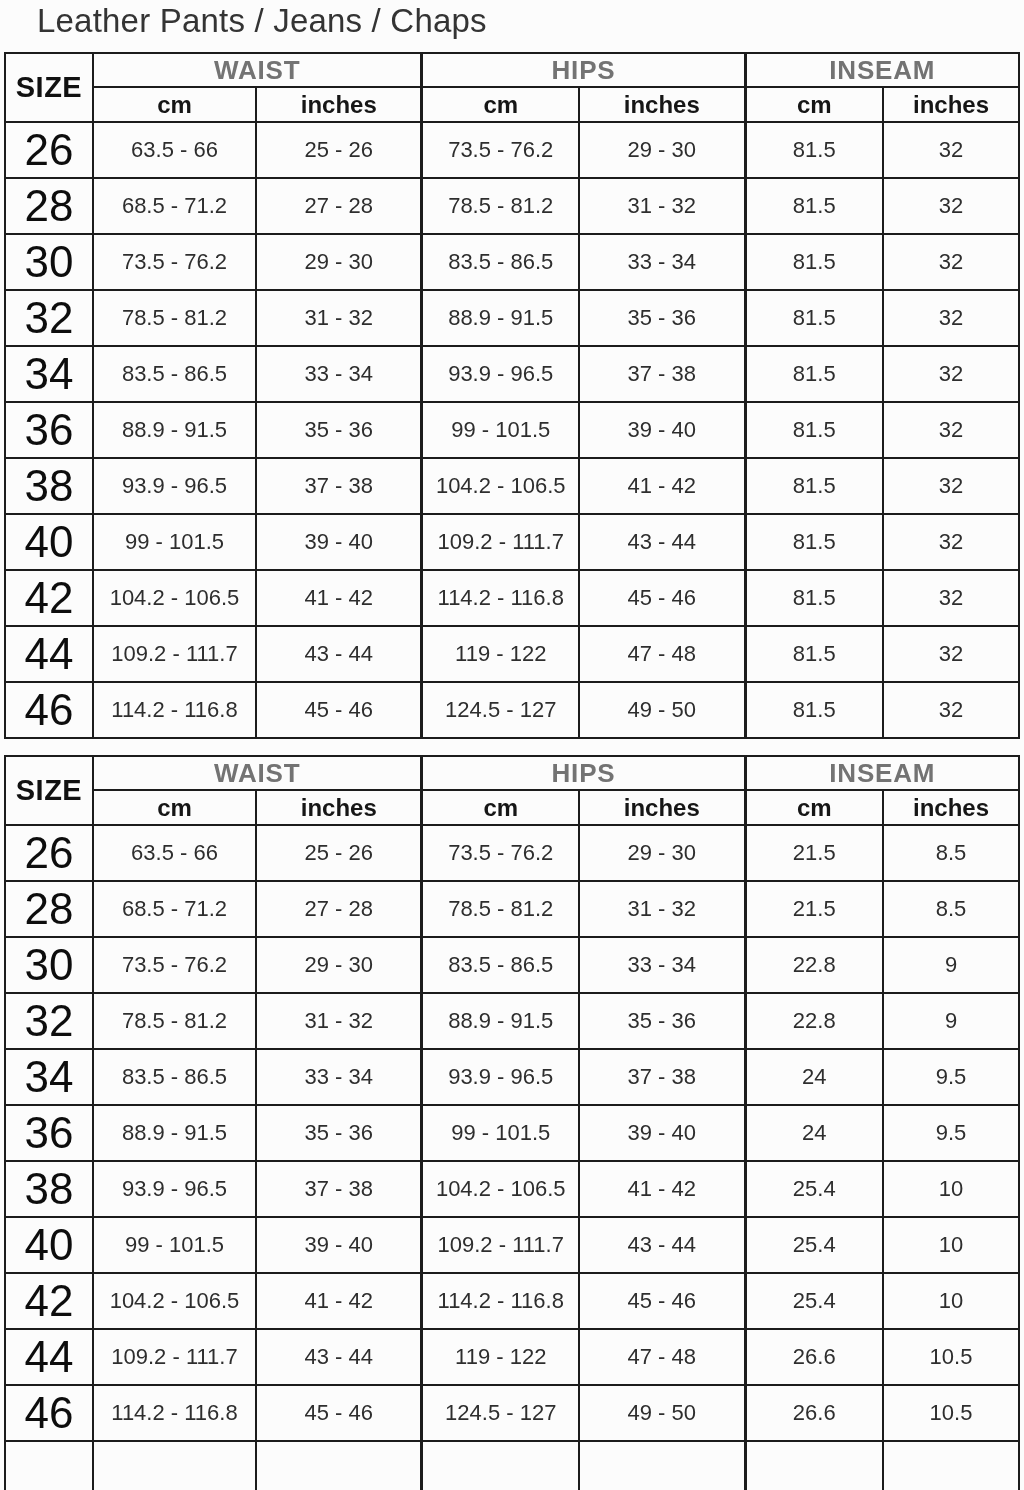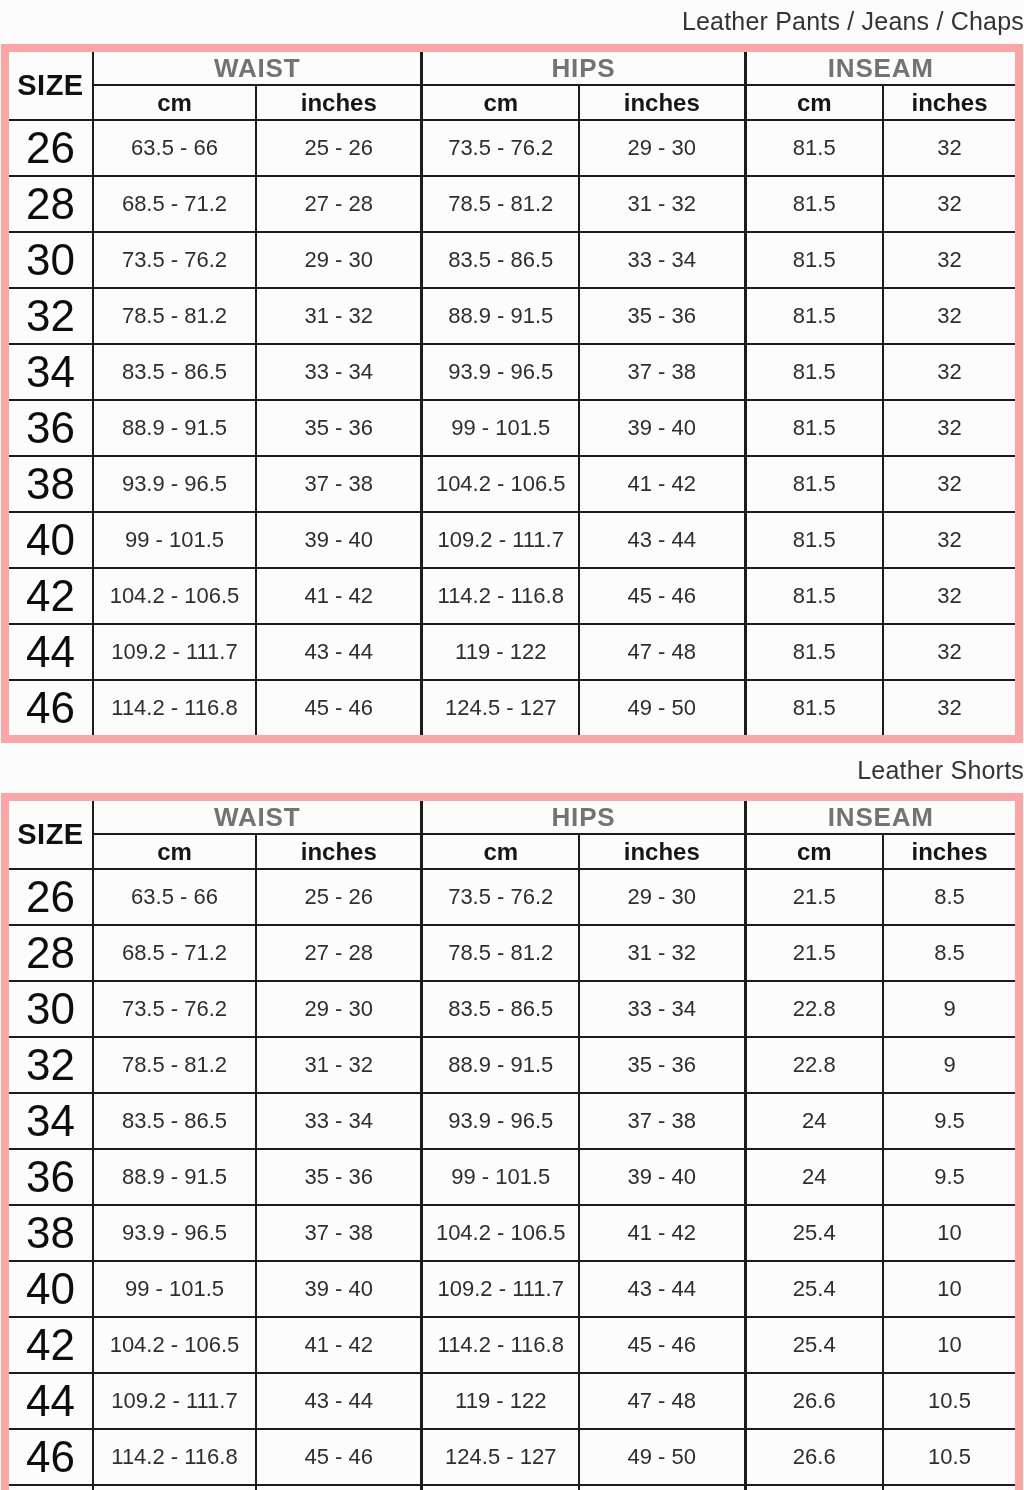--- a/index.html
+++ b/index.html
@@ -7,37 +7,36 @@
     padding: 0;
   }
   body {
     width: 1024px;
     height: 1490px;
     overflow: hidden;
     background: #fcfcfc;
     font-family: "Liberation Sans", sans-serif;
   }
   .chart-title {
-    font-size: 25px;
+    font-size: 33px;
     line-height: 30px;
     font-weight: 400;
     color: #343434;
     margin: 6px 0 8px 37px;
     letter-spacing: 0.2px;
-    text-align: right;
   }
   section + section .chart-title {
     margin-top: 12px;
   }
   table.size-table {
     border-collapse: collapse;
     table-layout: fixed;
     width: 1014px;
-    margin: 8px auto;
-    border: 8px solid #fca5a5;
+    margin: 16px auto;
+    border: 1px solid #fca5a5;
     background: transparent;
   }
   .size-table th, .size-table td {
     border: 2px solid #1c1c1c;
     text-align: center;
     vertical-align: middle;
     padding: 0;
     overflow: hidden;
     white-space: nowrap;
   }
@@ -212,21 +211,20 @@
           <td class="group-start">124.5 - 127</td>
           <td>49 - 50</td>
           <td class="group-start">81.5</td>
           <td>32</td>
         </tr>
       </tbody>
   </table>
 </section>
 
 <section>
-  <h2 class="chart-title">Leather Shorts</h2>
   <table class="size-table">
     <colgroup>
       <col style="width:88px">
         <col style="width:163px">
         <col style="width:166px">
       <col style="width:157px">
         <col style="width:166px">
         <col style="width:138px">
         <col style="width:136px">
     </colgroup>

